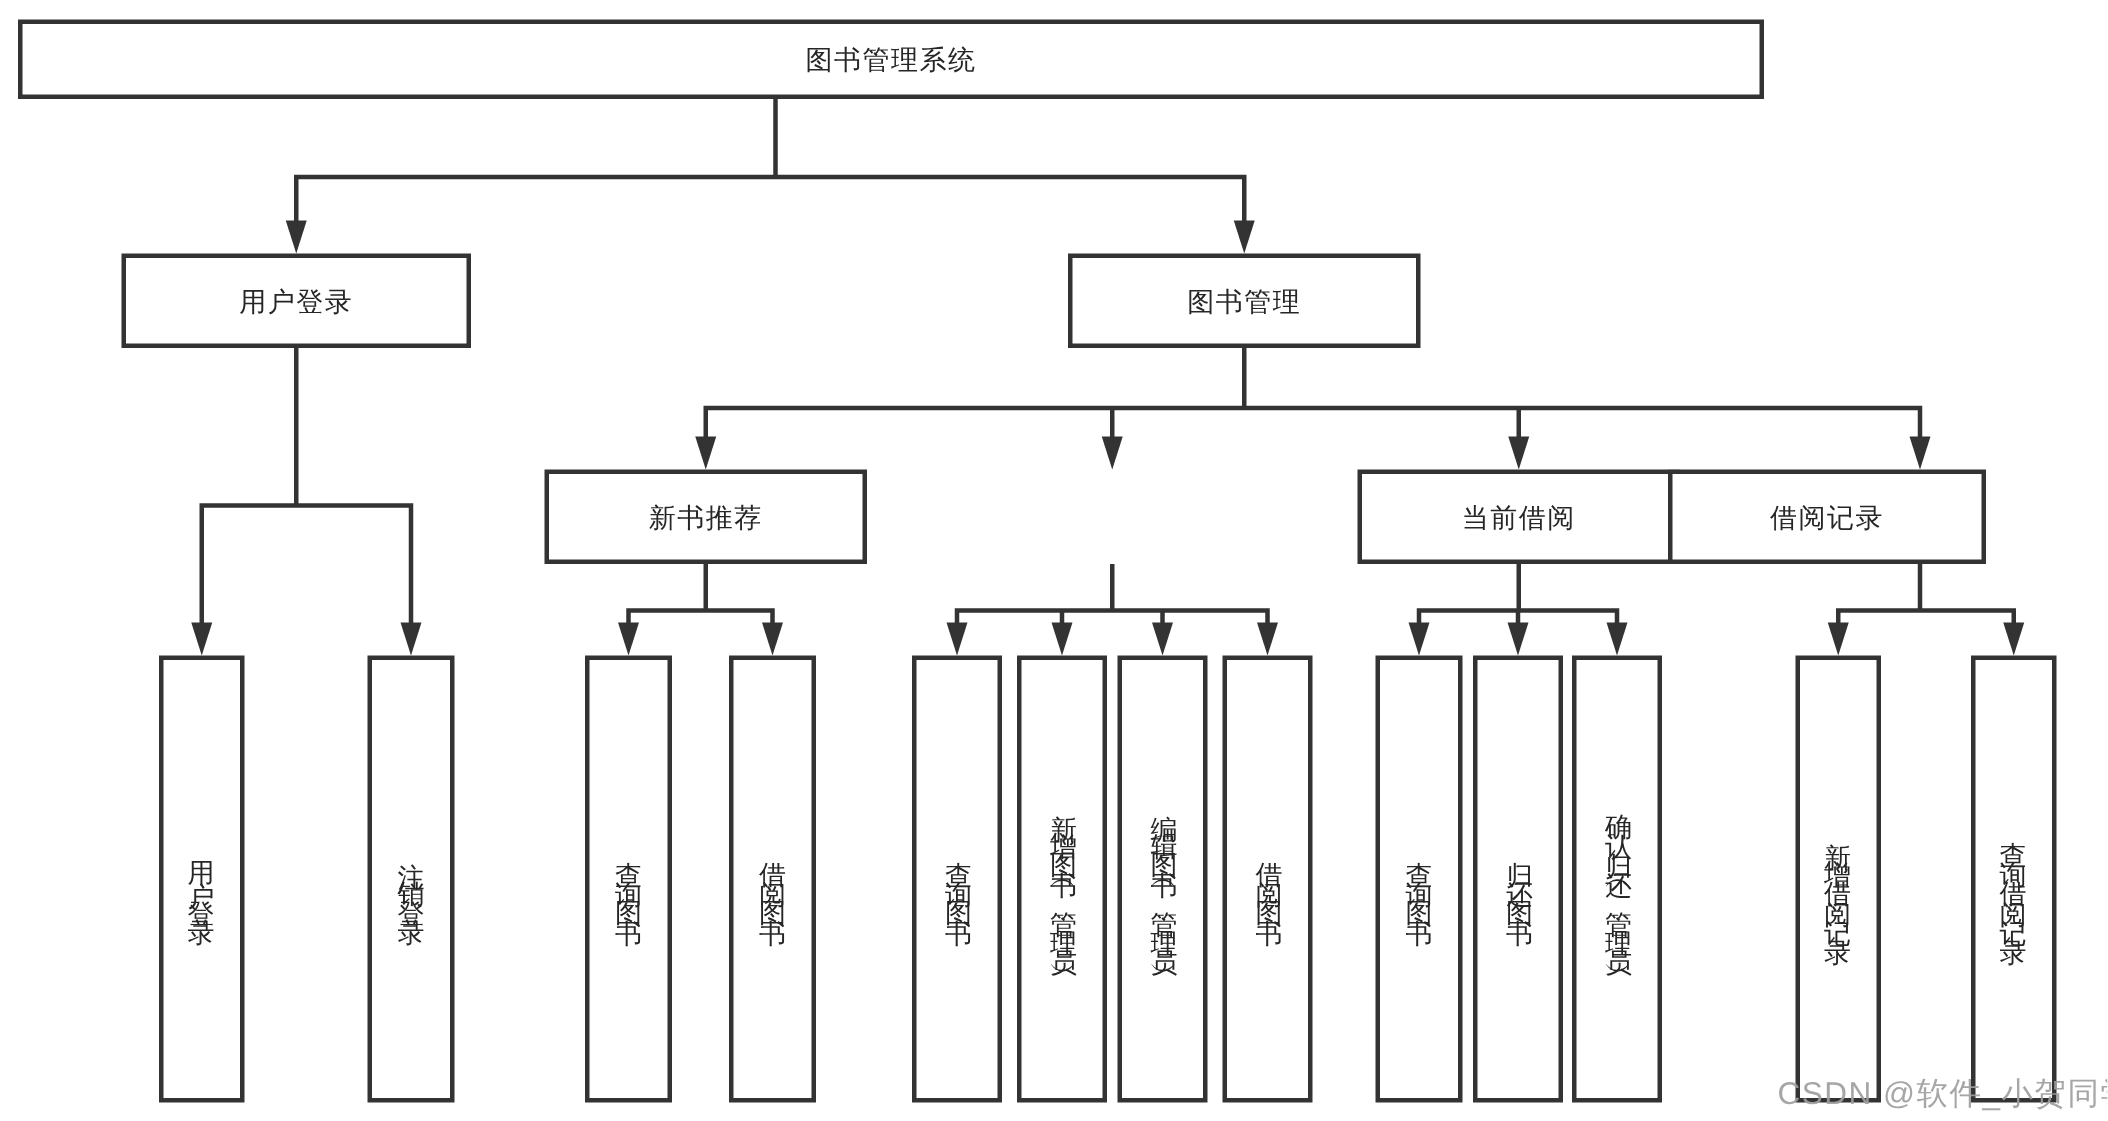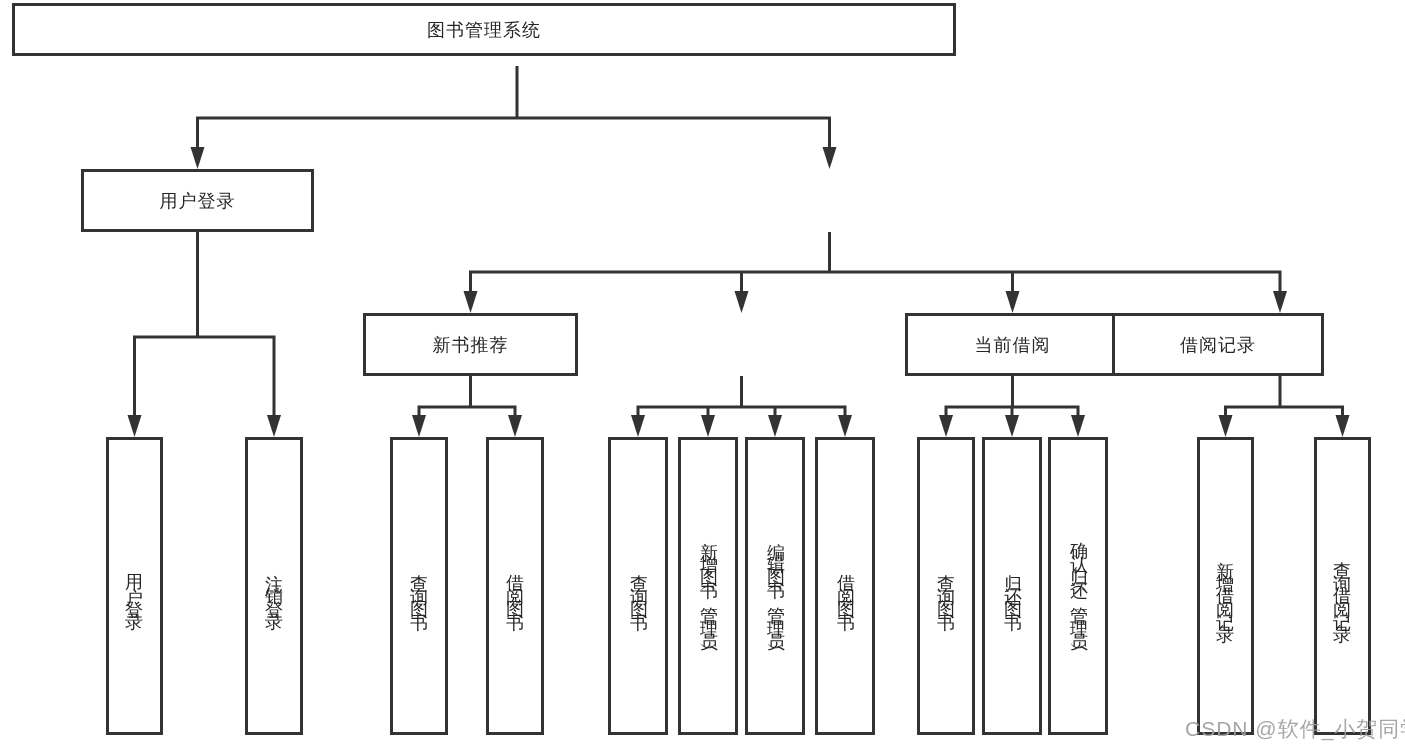--- a/index.html
+++ b/index.html
@@ -87,23 +87,24 @@
       <polygon points="768,415 782,415 775,437"></polygon>
       <polygon points="838,415 852,415 845,437"></polygon>
       <polygon points="939,415 953,415 946,437"></polygon>
       <polygon points="1005,415 1019,415 1012,437"></polygon>
       <polygon points="1071,415 1085,415 1078,437"></polygon>
       <polygon points="1218.5,415 1232.5,415 1225.5,437"></polygon>
       <polygon points="1335.5,415 1349.5,415 1342.5,437"></polygon>
     </g>
   </svg>
 
-  <div class="node hbox" style="left:12px; top:3px; width:944px; height:53px;">图书管理系统</div>
+  <div class="node hbox" style="left:12px; top:13px; width:1164px; height:53px;">图书管理系统</div>
 
   <div class="node hbox" style="left:81px; top:169px; width:233px; height:63px;">用户登录</div>
+  <div class="node hbox" style="left:712px; top:169px; width:235px; height:63px;">图书管理</div>
 
   <div class="node hbox" style="left:363px; top:313px; width:215px; height:63px;">新书推荐</div>
   <div class="node hbox" style="left:905px; top:313px; width:215px; height:63px;">当前借阅</div>
   <div class="node hbox" style="left:1112px; top:313px; width:212px; height:63px;">借阅记录</div>
 
   <div class="node vbox" style="left:106px; top:437px; width:57px; height:298px;">用户登录</div>
   <div class="node vbox" style="left:245px; top:437px; width:58px; height:298px;">注销登录</div>
 
   <div class="node vbox" style="left:390px; top:437px; width:58px; height:298px;">查询图书</div>
   <div class="node vbox" style="left:486px; top:437px; width:58px; height:298px;">借阅图书</div>

